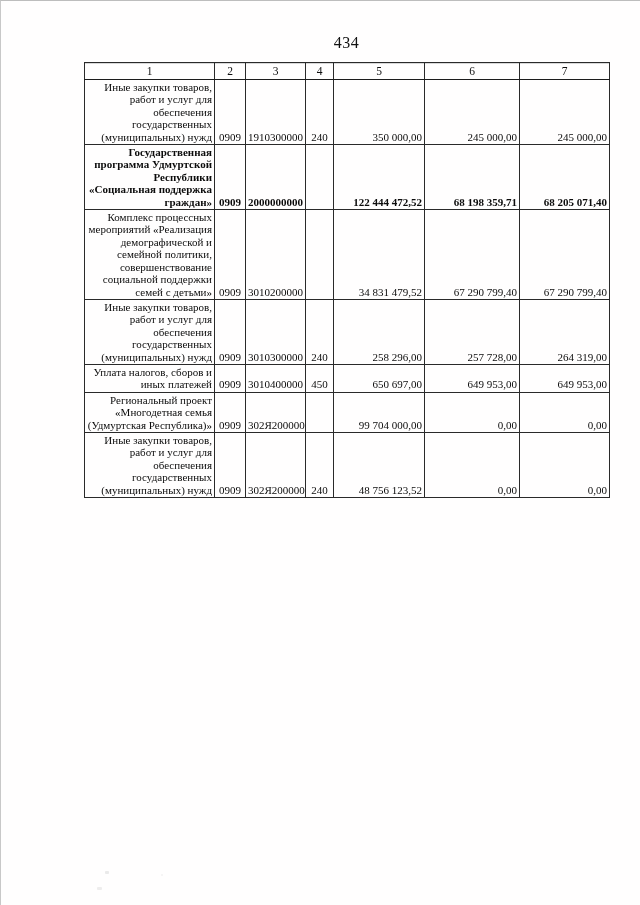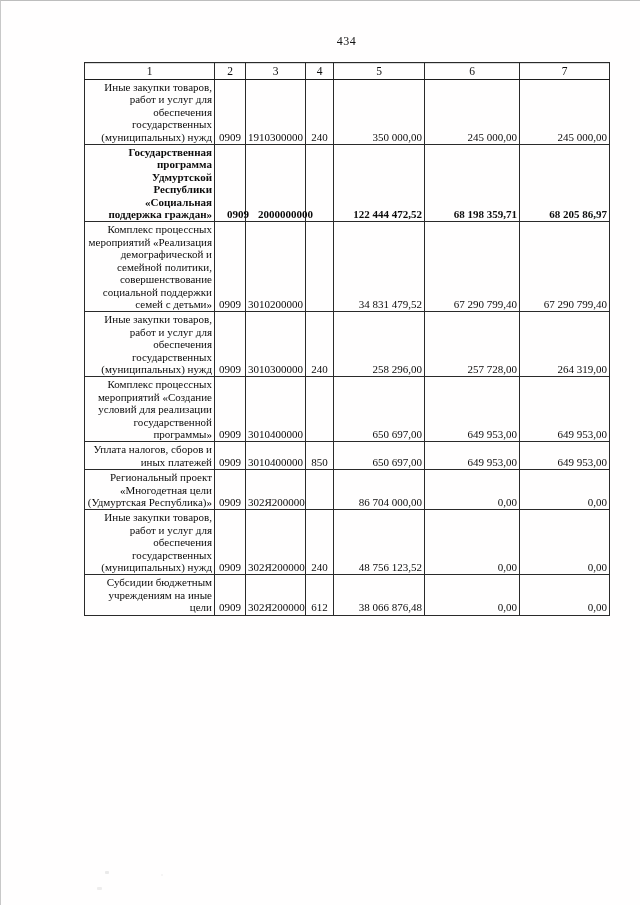--- a/index.html
+++ b/index.html
@@ -4,42 +4,42 @@
 <style>
   * { margin:0; padding:0; box-sizing:border-box; }
   html,body { width:640px; height:905px; }
   body { font-family:"Liberation Serif","DejaVu Serif",serif; background:#ffffff; }
   .scan-page {
     position:relative; width:640px; height:905px; background:#fffefe;
     border-top:1px solid #bdbdbd; border-left:1px solid #c8c8c8; overflow:hidden;
   }
   .page-number {
     position:absolute; top:33px; left:83px; width:525px;
-    text-align:center; font-size:12px; letter-spacing:0.5px; color:#121212;
+    text-align:center; font-size:16px; letter-spacing:0.5px; color:#121212;
   }
   table.budget {
     position:absolute; top:61px; left:83px; width:525px;
     border-collapse:collapse; table-layout:fixed; color:#0d0d0d;
     border:1px solid #1e1e1e;
   }
   table.budget th, table.budget td { border:1px solid #2a2a2a; }
   table.budget thead th {
     height:17px; font-size:11.5px; font-weight:normal; text-align:center;
     vertical-align:middle; padding:0; border-bottom:1px solid #1c1c1c;
     box-shadow: inset 0 1px 0 #d8d8d8;
   }
   table.budget td {
     font-size:11px; line-height:12.4px; vertical-align:bottom;
     padding:1px 2px 1px; color:#0c0c0c;
   }
   td.td-name   { text-align:right; padding-left:3px; padding-right:2px; }
   td.td-center { text-align:center; padding-left:1px; padding-right:1px;font-family:Liberation Serif, serif; }
   td.td-num    { text-align:right; padding-right:2px;
                  font-variant-numeric: tabular-nums; white-space:nowrap; }
-  tr.bold td   { font-weight:bold;padding-left:12px; }
+  tr.bold td   { font-weight:bold; }
   tr td { background:#fffefe; }
   
   .noise { position:absolute; background:#d9d9d9; border-radius:1px; }
   .noise.n1 { left:104px; top:870px; width:4px; height:3px; opacity:.55; }
   .noise.n2 { left:96px;  top:886px; width:5px; height:3px; opacity:.45; }
   .noise.n3 { left:160px; top:873px; width:2px; height:2px; opacity:.35; }
 </style>
 </head>
 <body>
 
@@ -78,84 +78,66 @@
           <td class="td-num">245 000,00</td>
           <td class="td-num">245 000,00</td>
         </tr>
         <tr class="bold">
           <td class="td-name">Государственная программа Удмуртской Республики «Социальная поддержка граждан»</td>
           <td class="td-center">0909</td>
           <td class="td-center">2000000000</td>
           <td class="td-center"></td>
           <td class="td-num">122 444 472,52</td>
           <td class="td-num">68 198 359,71</td>
-          <td class="td-num">68 205 86,97</td>
+          <td class="td-num">68 205 071,40</td>
         </tr>
         <tr>
           <td class="td-name">Комплекс процессных мероприятий «Реализация демографической и семейной политики, совершенствование социальной поддержки семей с детьми»</td>
           <td class="td-center">0909</td>
           <td class="td-center">3010200000</td>
           <td class="td-center"></td>
           <td class="td-num">34 831 479,52</td>
           <td class="td-num">67 290 799,40</td>
           <td class="td-num">67 290 799,40</td>
         </tr>
         <tr>
           <td class="td-name">Иные закупки товаров, работ и услуг для обеспечения государственных (муниципальных) нужд</td>
           <td class="td-center">0909</td>
           <td class="td-center">3010300000</td>
           <td class="td-center">240</td>
           <td class="td-num">258 296,00</td>
           <td class="td-num">257 728,00</td>
           <td class="td-num">264 319,00</td>
         </tr>
         <tr>
-          <td class="td-name">Комплекс процессных мероприятий «Создание условий для реализации государственной программы»</td>
+          <td class="td-name">Уплата налогов, сборов и иных платежей</td>
           <td class="td-center">0909</td>
           <td class="td-center">3010400000</td>
-          <td class="td-center"></td>
+          <td class="td-center">450</td>
           <td class="td-num">650 697,00</td>
           <td class="td-num">649 953,00</td>
           <td class="td-num">649 953,00</td>
         </tr>
         <tr>
-          <td class="td-name">Уплата налогов, сборов и иных платежей</td>
-          <td class="td-center">0909</td>
-          <td class="td-center">3010400000</td>
-          <td class="td-center">850</td>
-          <td class="td-num">650 697,00</td>
-          <td class="td-num">649 953,00</td>
-          <td class="td-num">649 953,00</td>
-        </tr>
-        <tr>
-          <td class="td-name">Региональный проект «Многодетная цели (Удмуртская Республика)»</td>
+          <td class="td-name">Региональный проект «Многодетная семья (Удмуртская Республика)»</td>
           <td class="td-center">0909</td>
           <td class="td-center">302Я200000</td>
           <td class="td-center"></td>
-          <td class="td-num">86 704 000,00</td>
+          <td class="td-num">99 704 000,00</td>
           <td class="td-num">0,00</td>
           <td class="td-num">0,00</td>
         </tr>
         <tr>
           <td class="td-name">Иные закупки товаров, работ и услуг для обеспечения государственных (муниципальных) нужд</td>
           <td class="td-center">0909</td>
           <td class="td-center">302Я200000</td>
           <td class="td-center">240</td>
           <td class="td-num">48 756 123,52</td>
           <td class="td-num">0,00</td>
           <td class="td-num">0,00</td>
         </tr>
-        <tr>
-          <td class="td-name">Субсидии бюджетным учреждениям на иные цели</td>
-          <td class="td-center">0909</td>
-          <td class="td-center">302Я200000</td>
-          <td class="td-center">612</td>
-          <td class="td-num">38 066 876,48</td>
-          <td class="td-num">0,00</td>
-          <td class="td-num">0,00</td>
-        </tr>
       </tbody>
   </table>
 
   <div class="noise n1"></div>
   <div class="noise n2"></div>
   <div class="noise n3"></div>
 </div>
 
 </body></html>

